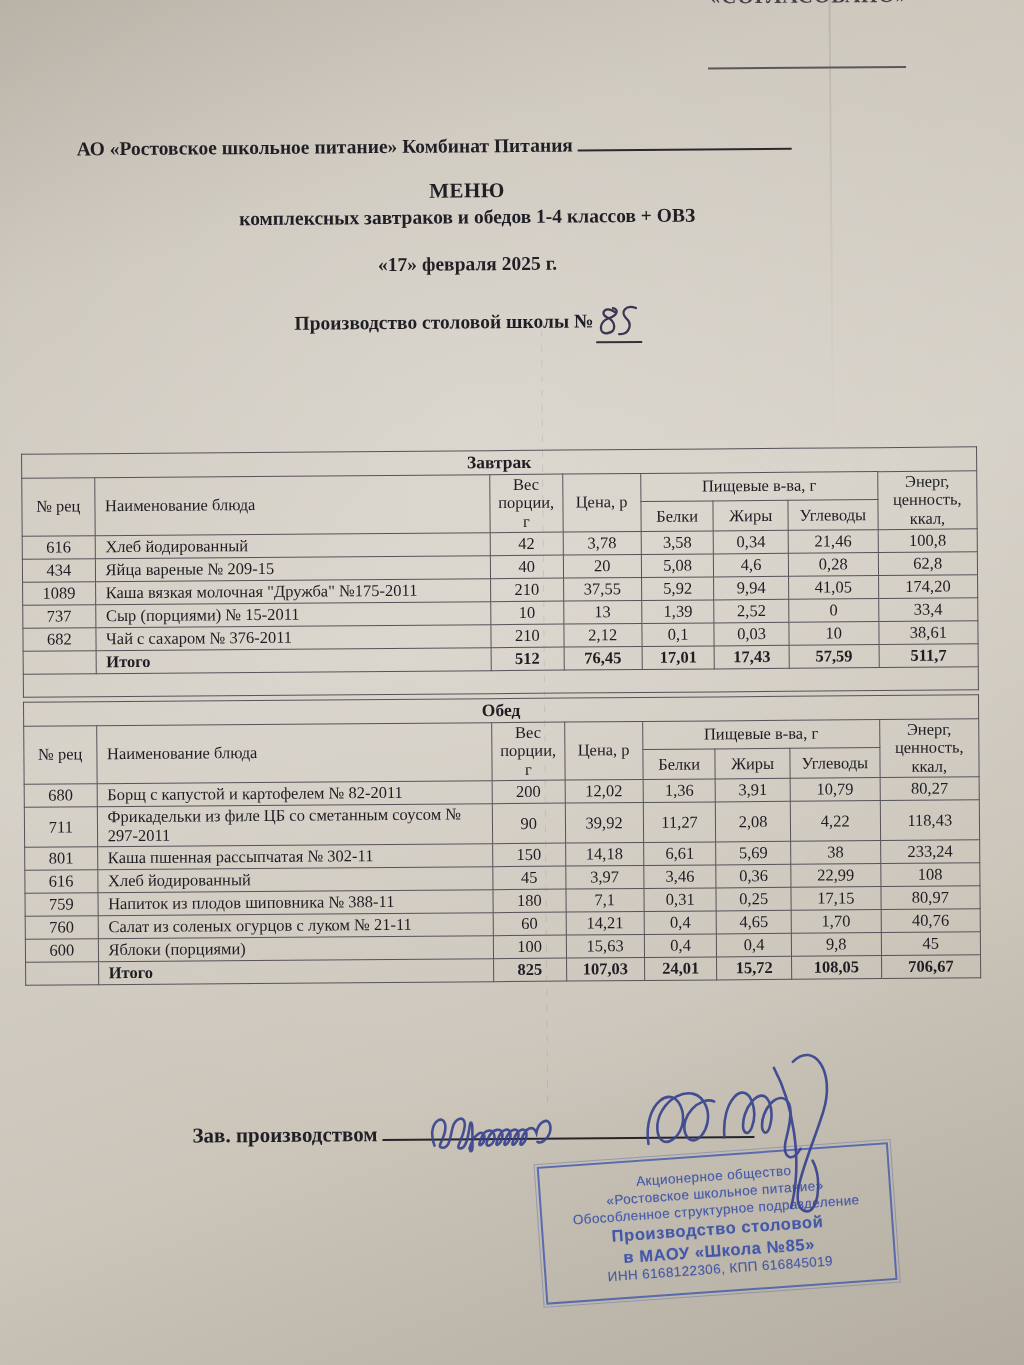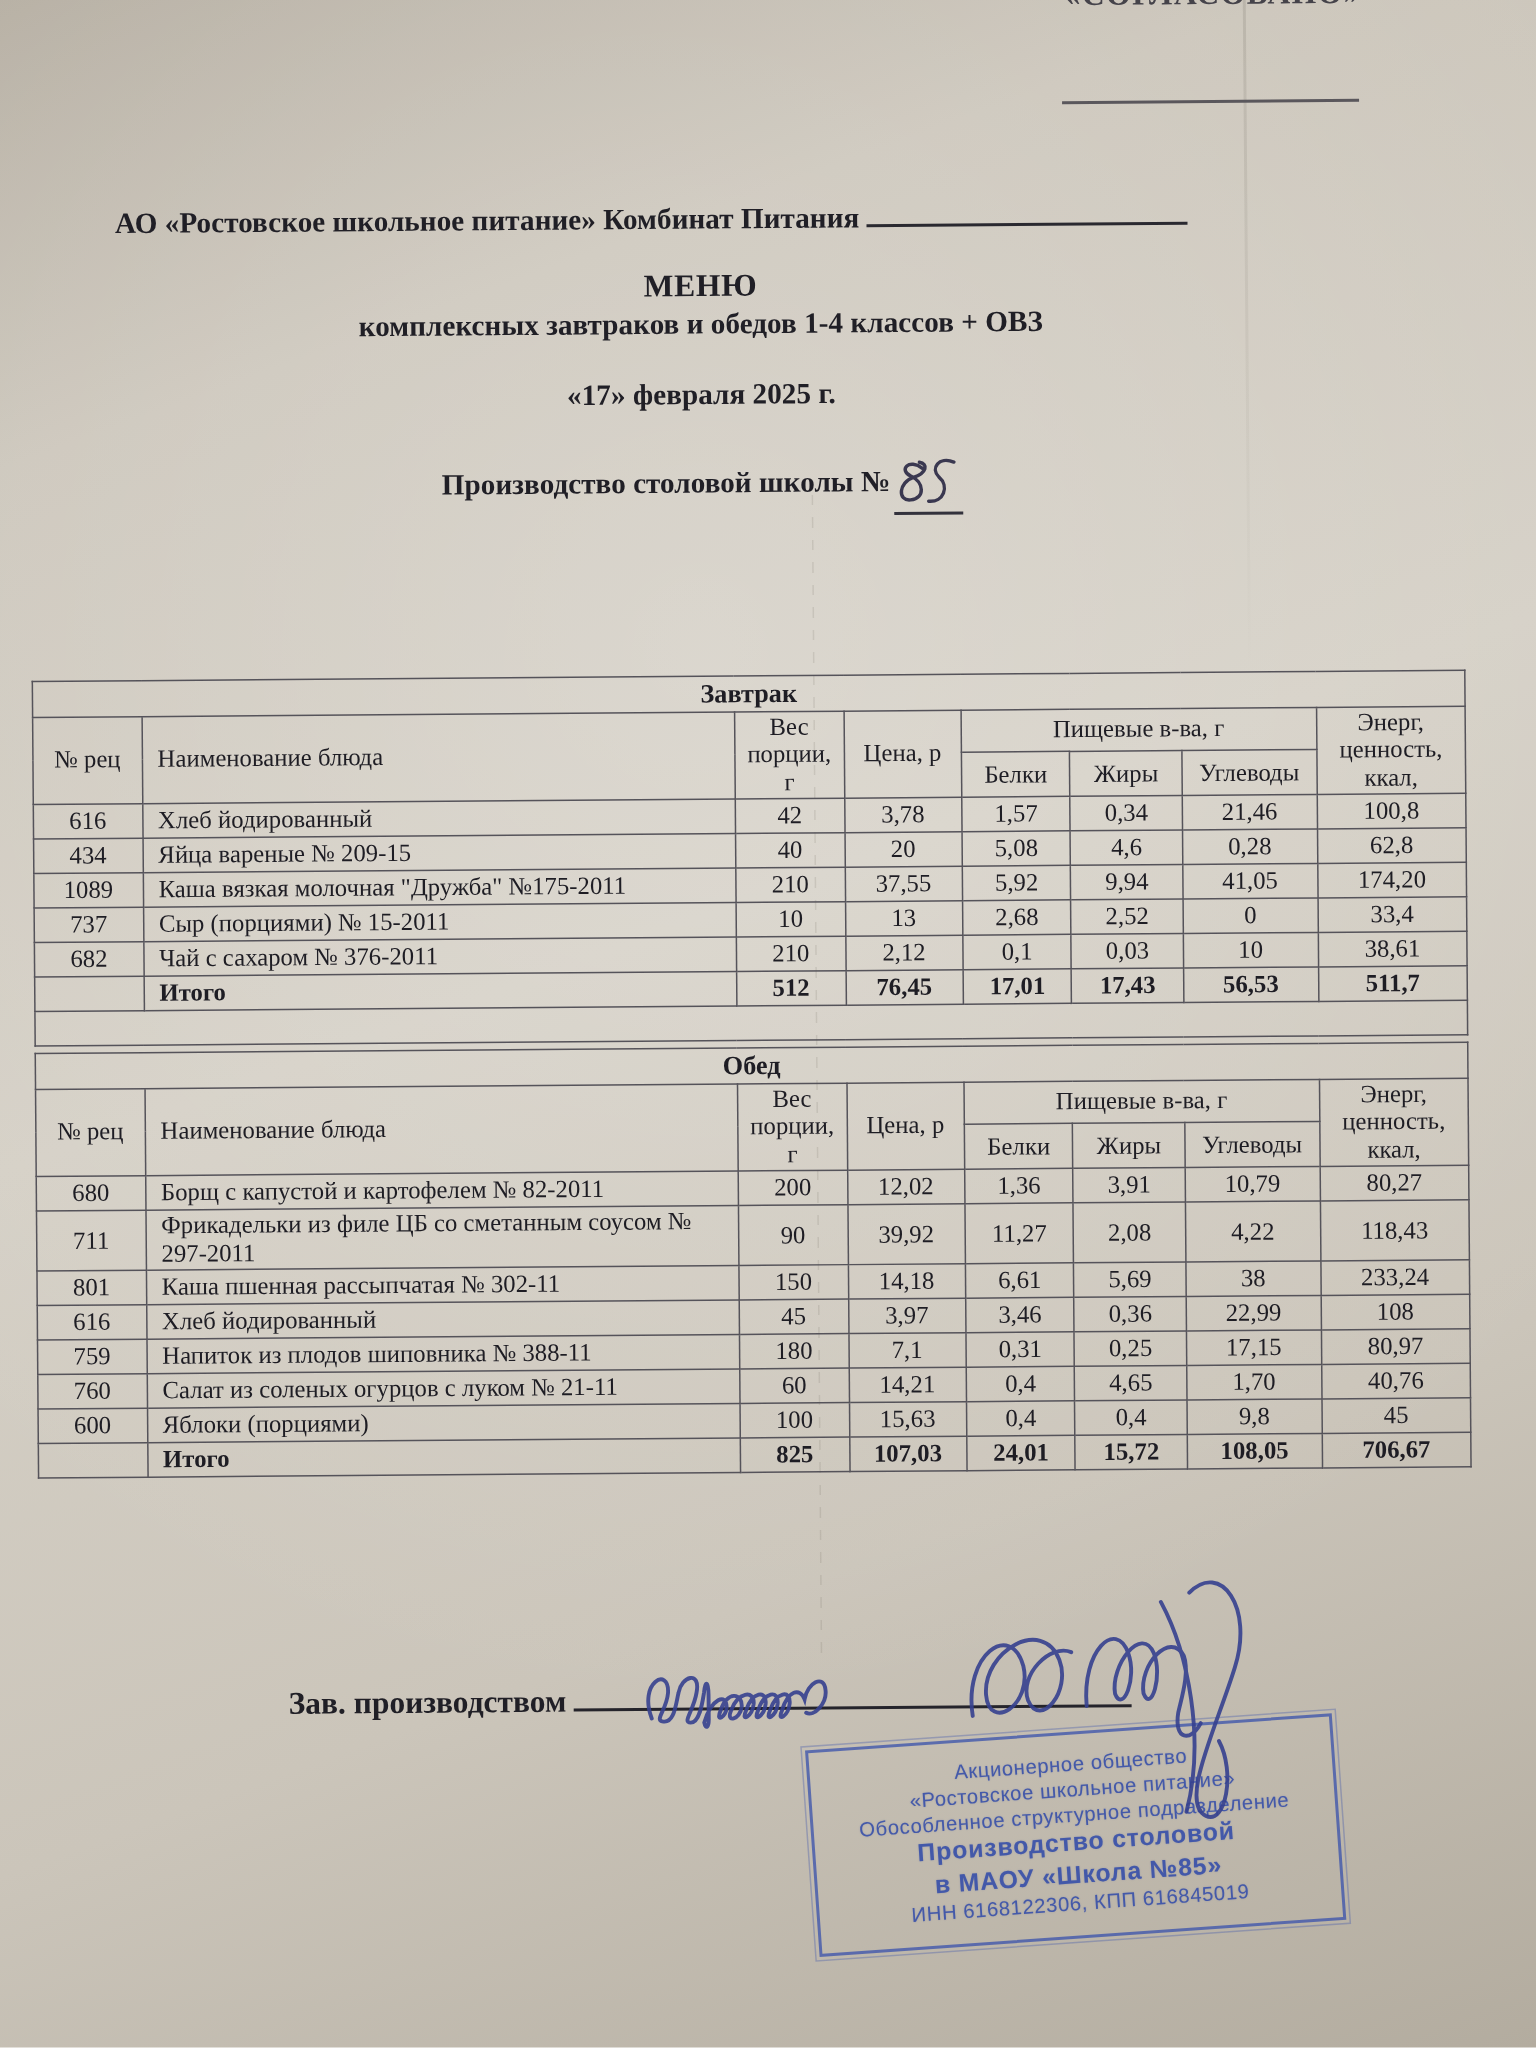--- a/index.html
+++ b/index.html
@@ -120,21 +120,21 @@
           <th>Жиры</th>
           <th>Углеводы</th>
         </tr>
       </thead>
       <tbody>
           <tr>
             <td class="num">616</td>
             <td class="name">Хлеб йодированный</td>
             <td class="num">42</td>
             <td class="num">3,78</td>
-            <td class="num">1,57</td>
+            <td class="num">3,58</td>
             <td class="num">0,34</td>
             <td class="num">21,46</td>
             <td class="num">100,8</td>
           </tr>
           <tr>
             <td class="num">434</td>
             <td class="name">Яйца вареные № 209-15</td>
             <td class="num">40</td>
             <td class="num">20</td>
             <td class="num">5,08</td>
@@ -150,21 +150,21 @@
             <td class="num">5,92</td>
             <td class="num">9,94</td>
             <td class="num">41,05</td>
             <td class="num">174,20</td>
           </tr>
           <tr>
             <td class="num">737</td>
             <td class="name">Сыр (порциями) № 15-2011</td>
             <td class="num">10</td>
             <td class="num">13</td>
-            <td class="num">2,68</td>
+            <td class="num">1,39</td>
             <td class="num">2,52</td>
             <td class="num">0</td>
             <td class="num">33,4</td>
           </tr>
           <tr>
             <td class="num">682</td>
             <td class="name">Чай с сахаром № 376-2011</td>
             <td class="num">210</td>
             <td class="num">2,12</td>
             <td class="num">0,1</td>
@@ -174,21 +174,21 @@
           </tr>
         </tbody>
       <tbody>
         <tr class="total">
           <td class="num"></td>
           <td class="name">Итого</td>
           <td class="num">512</td>
           <td class="num">76,45</td>
           <td class="num">17,01</td>
           <td class="num">17,43</td>
-          <td class="num">56,53</td>
+          <td class="num">57,59</td>
           <td class="num">511,7</td>
         </tr>
         <tr class="spacer-row">
             <td colspan="8"></td>
           </tr>
       </tbody>
     </table>
   </div>
 
   <div class="tablewrap t-lunch">

